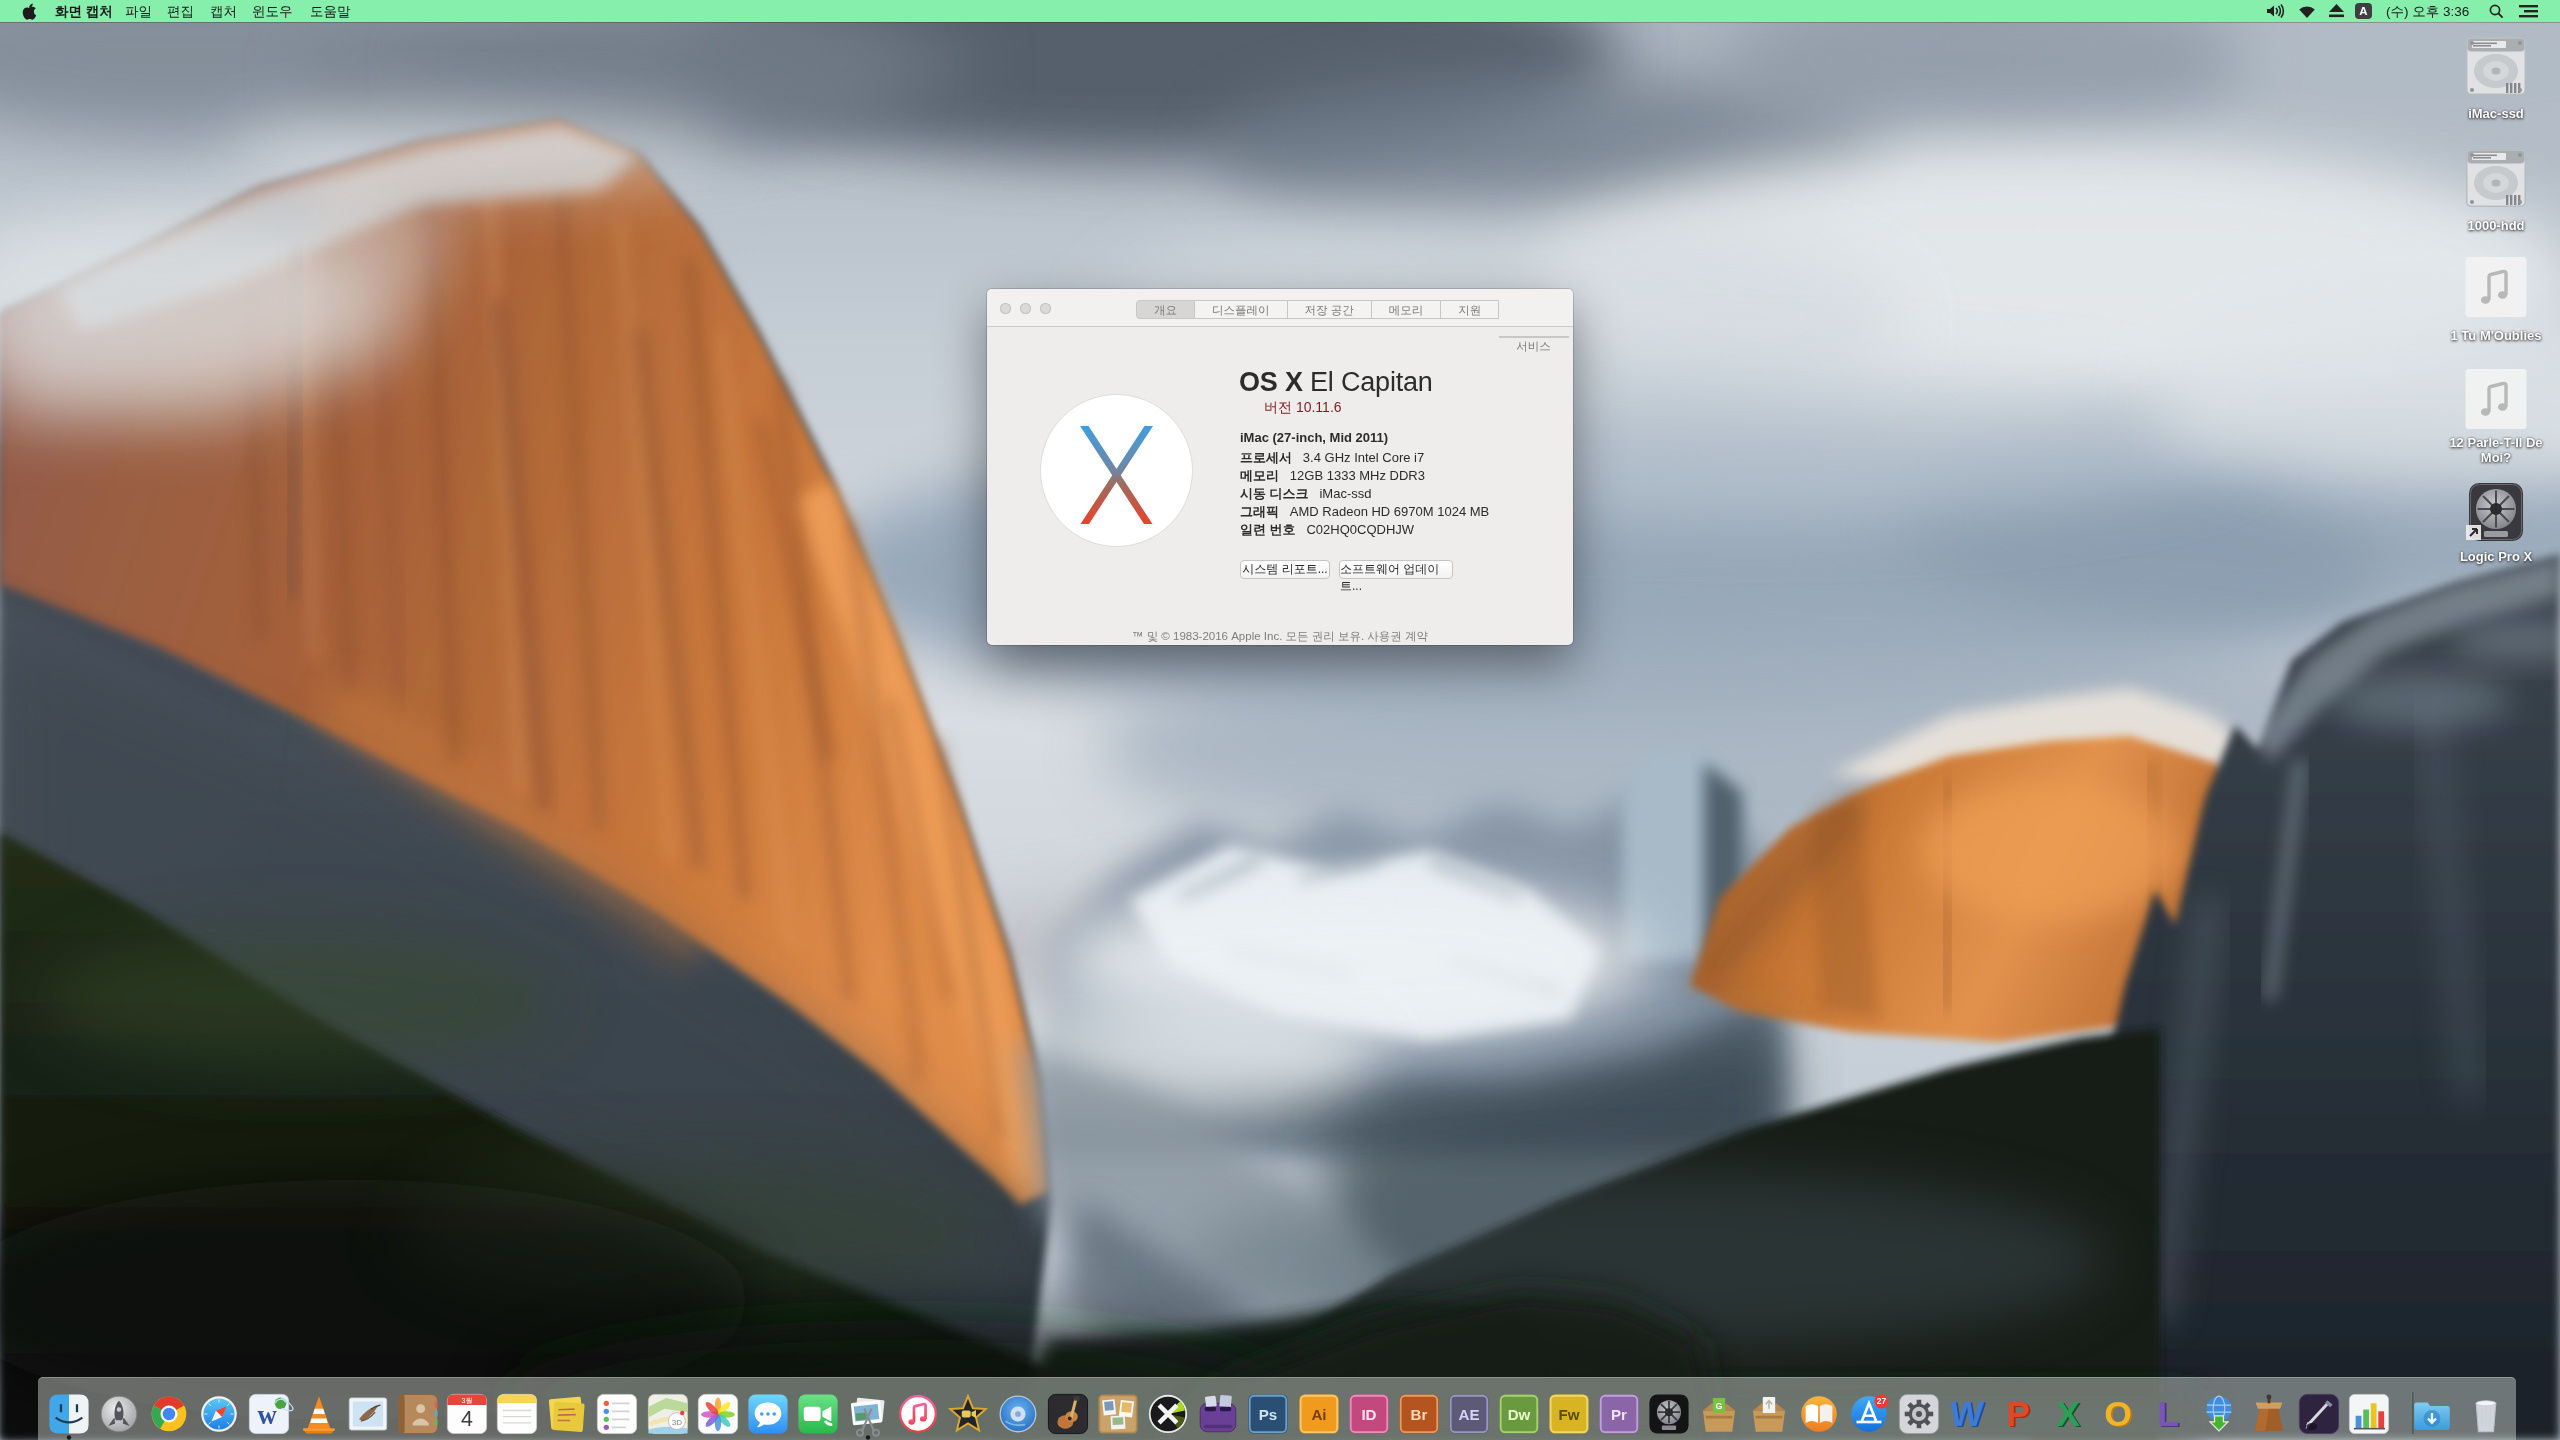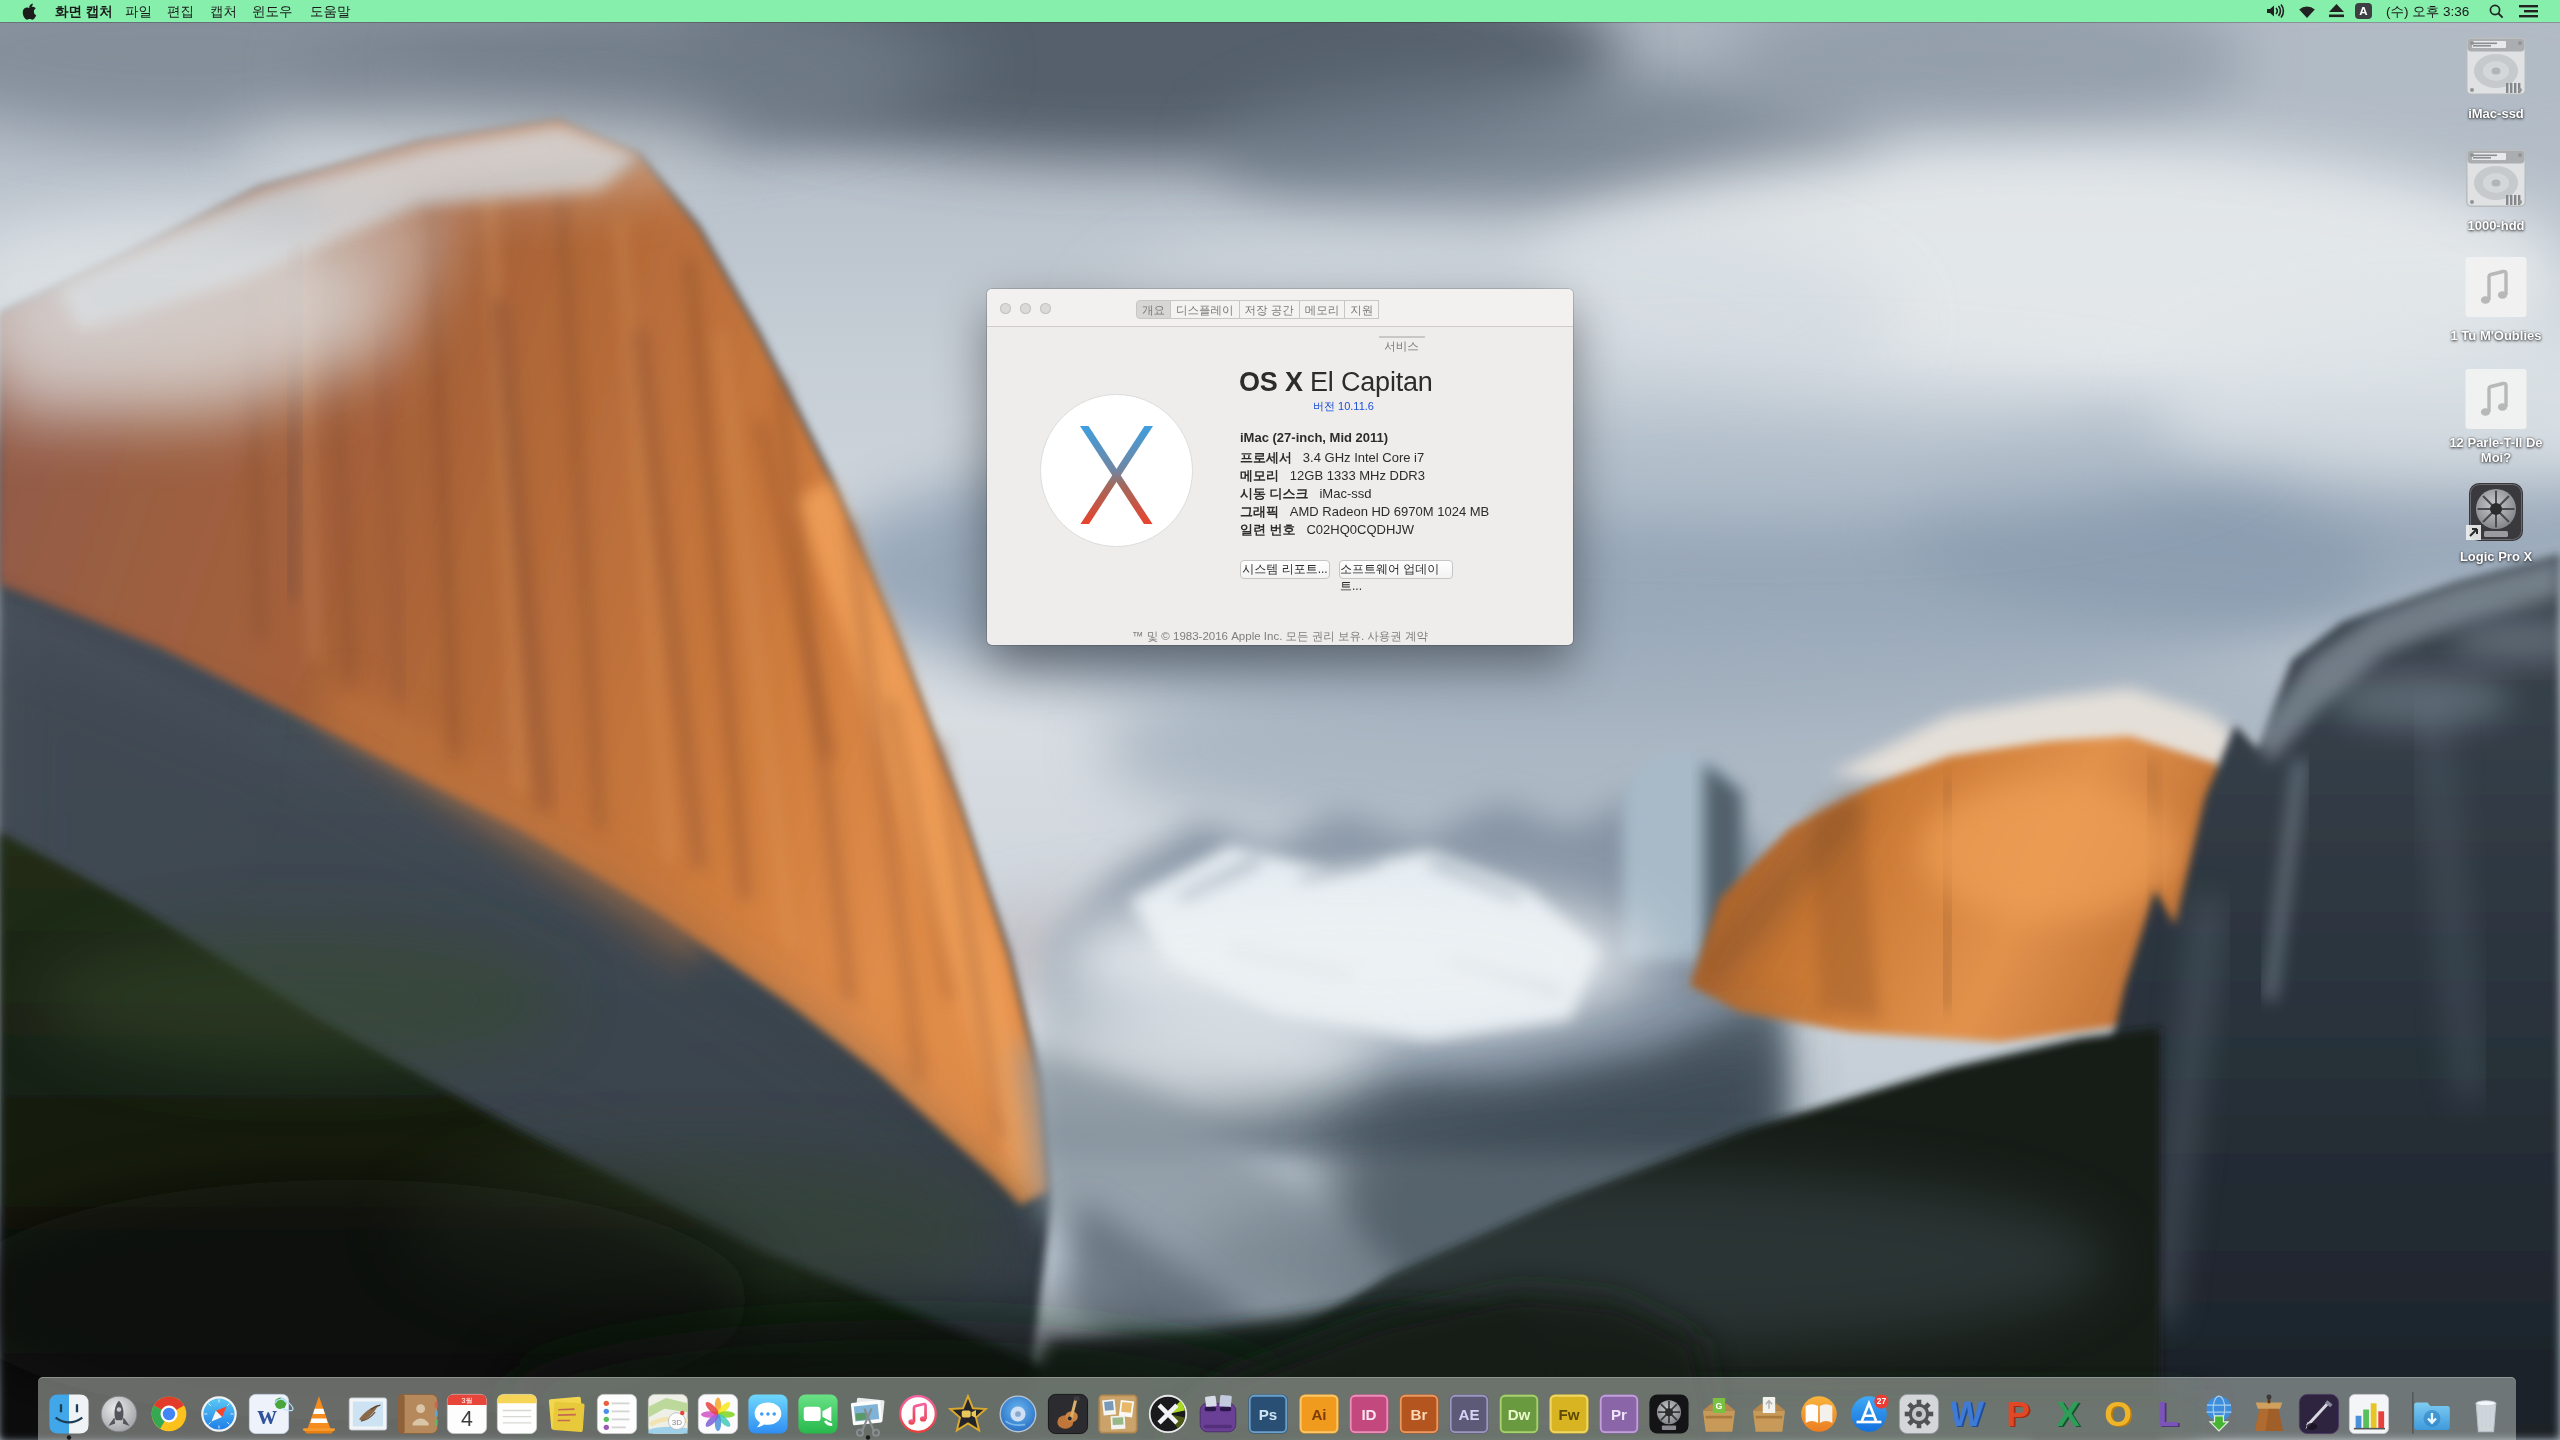--- a/index.html
+++ b/index.html
@@ -9,21 +9,21 @@
 .mi{position:absolute;top:0;height:22px;line-height:23px;white-space:nowrap;}
 #win{position:absolute;left:987px;top:289px;width:586px;height:356px;border-radius:5px;
 background:#eeedec;box-shadow:0 0 0 1px rgba(0,0,0,0.14),0 20px 50px rgba(0,0,0,0.42);z-index:20;}
 #titlebar{position:absolute;left:0;top:0;width:100%;height:37px;background:#f2f1f0;
 border-radius:5px 5px 0 0;border-bottom:1px solid #cfccc9;}
 .tl{position:absolute;top:303px;width:11px;height:11px;border-radius:6px;background:#dbdad9;
 box-shadow:inset 0 0 0 1px #c3c2c1;z-index:21;}
 #tabs{position:absolute;left:1136px;top:300px;height:19px;display:flex;z-index:21;
 font-size:11.5px;color:#7a7a7a;}
 .tab{border:1px solid #c9c7c5;border-left:none;background:#f4f3f2;line-height:18px;
-padding:0 5px;box-sizing:border-box;}
+padding:0 17px;box-sizing:border-box;}
 .tab.first{border-left:1px solid #c9c7c5;border-radius:4px 0 0 4px;}
 .tab.last{border-radius:0 4px 4px 0;margin-top:36px;}
 .tab.sel{background:#d8d6d4;}
 #dock{position:absolute;left:38px;top:1377px;width:2478px;height:63px;
 background:rgba(206,212,206,0.47);border-radius:5px 5px 0 0;z-index:30;
 box-shadow:inset 0 1px 0 rgba(255,255,255,0.25);}
 #dockicons{position:absolute;left:0;top:1384px;width:2560px;height:56px;z-index:31;}
 .desk{position:absolute;z-index:5;color:#fff;font-weight:bold;font-size:13px;text-align:center;
 text-shadow:0 1px 3px rgba(0,0,0,0.75),0 0 2px rgba(0,0,0,0.5);}
 .wtxt{position:absolute;z-index:22;color:#2c2c2c;}
@@ -244,21 +244,21 @@
 <div class="tl" style="left:1040px"></div>
 <div id="tabs">
 <div class="tab first sel">개요</div>
     <div class="tab">디스플레이</div>
     <div class="tab">저장 공간</div>
 <div class="tab">메모리</div>
     <div class="tab">지원</div>
     <div class="tab last">서비스</div>
 </div>
 <div class="wtxt" style="left:1239px;top:367px;font-size:27px;letter-spacing:-0.2px"><b>OS X</b> El Capitan</div>
-<div class="wtxt" style="left:1313px;top:399px;font-size:11px;color:#1d4ed8">버전 10.11.6</div>
+<div class="wtxt" style="left:1264px;top:399px;font-size:14px;color:#7f1d1d">버전 10.11.6</div>
 <div class="wtxt" style="left:1240px;top:430px;font-size:13px;font-weight:bold">iMac (27-inch, Mid 2011)</div>
 <div class="wtxt" style="left:1240px;top:449px;font-size:13px"><b>프로세서</b>&nbsp;&nbsp; 3.4 GHz Intel Core i7</div>
 <div class="wtxt" style="left:1240px;top:467px;font-size:13px"><b>메모리</b>&nbsp;&nbsp; 12GB 1333 MHz DDR3</div>
 <div class="wtxt" style="left:1240px;top:485px;font-size:13px"><b>시동 디스크</b>&nbsp;&nbsp; iMac-ssd</div>
 <div class="wtxt" style="left:1240px;top:503px;font-size:13px"><b>그래픽</b>&nbsp;&nbsp; AMD Radeon HD 6970M 1024 MB</div>
 <div class="wtxt" style="left:1240px;top:521px;font-size:13px"><b>일련 번호</b>&nbsp;&nbsp; C02HQ0CQDHJW</div>
 <div class="wtxt" style="left:1240px;top:560px;width:88px;height:17px;background:linear-gradient(#ffffff,#f2f2f2);border:1px solid #c6c5c4;border-radius:4px;font-size:12px;text-align:center;line-height:17px;z-index:22">시스템 리포트...</div>
 <div class="wtxt" style="left:1339px;top:560px;width:112px;height:17px;background:linear-gradient(#ffffff,#f2f2f2);border:1px solid #c6c5c4;border-radius:4px;font-size:12px;text-align:left;line-height:17px;z-index:22">소프트웨어 업데이트...</div>
 <div class="wtxt" style="left:987px;top:629px;width:586px;text-align:center;font-size:11.5px;color:#7e7e7e">™ 및 © 1983-2016 Apple Inc. 모든 권리 보유. 사용권 계약</div>
 

